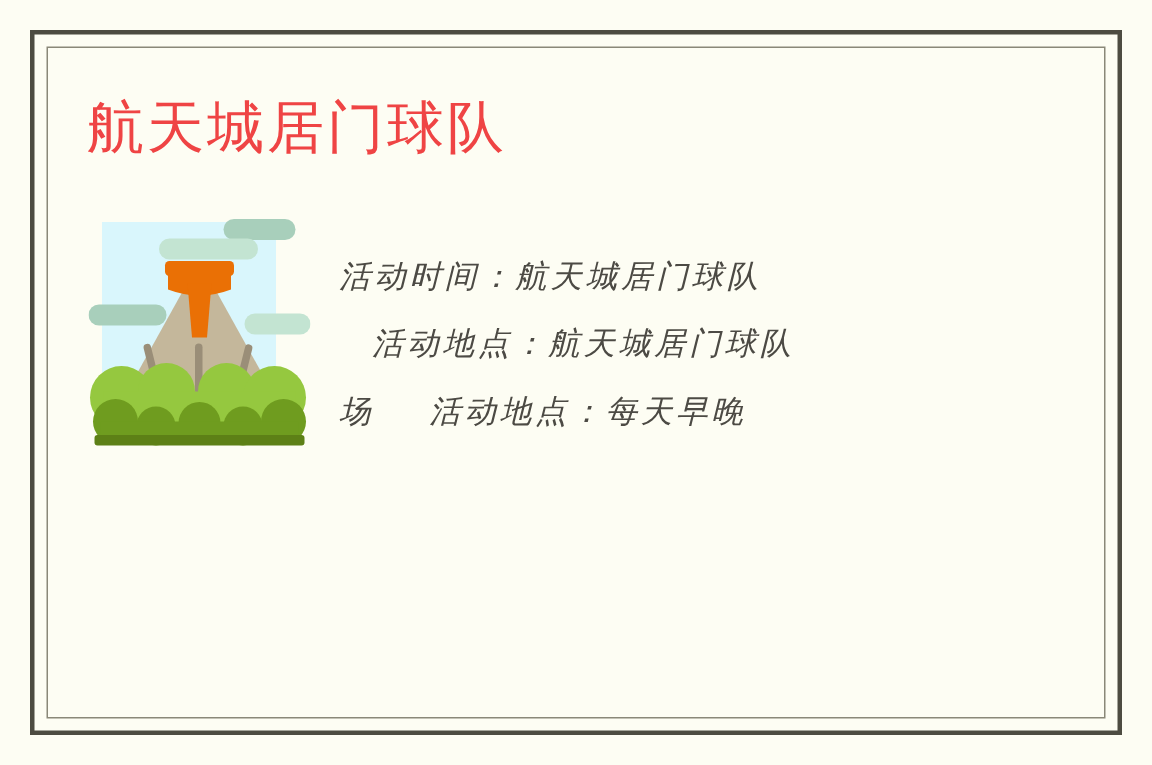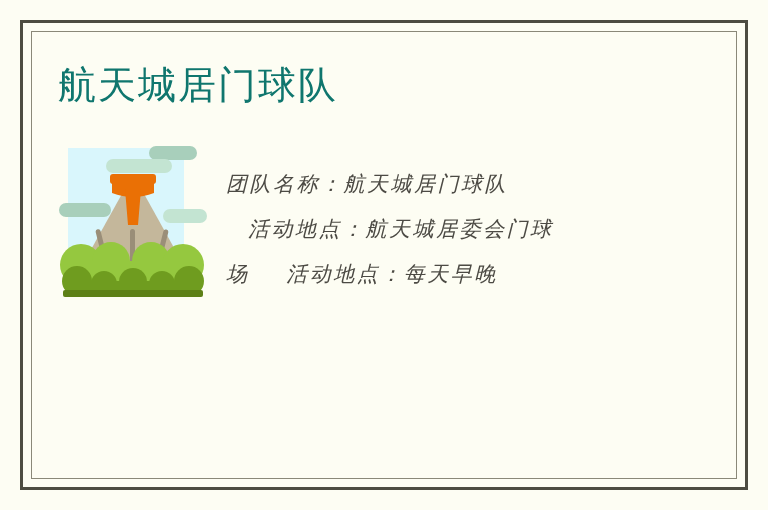--- a/index.html
+++ b/index.html
@@ -46,21 +46,21 @@
   }
 
   
   .title {
     position: absolute;
     left: 58px;
     top: 60px;
     font-size: 38px;
     line-height: 50px;
     letter-spacing: 2px;
-    color: #0f766e;
+    color: #ef4444;
     font-weight: 400;
     white-space: nowrap;
     font-family: "DejaVu Sans", "Liberation Sans", sans-serif;
   }
 
   
   .illustration {
     position: absolute;
     left: 59px;
     top: 141px;
@@ -140,18 +140,18 @@
         <circle cx="103" cy="143" r="13"></circle>
         <circle cx="130" cy="140" r="15"></circle>
         <rect x="8" y="140" width="132" height="12"></rect>
       </g>
 
       <rect x="4" y="149" width="140" height="7" rx="2" fill="#5d8016"></rect>
     </svg>
   </div>
 
   <div class="details">
-    <div class="line indent-0">团队名称：航天城居门球队</div>
-    <div class="line indent-2">活动地点：航天城居委会门球</div>
+    <div class="line indent-0">活动时间：航天城居门球队</div>
+    <div class="line indent-2">活动地点：航天城居门球队</div>
     <div class="line indent-0">场    活动地点：每天早晚</div>
   </div>
 
 </div>
 
 </body></html>

